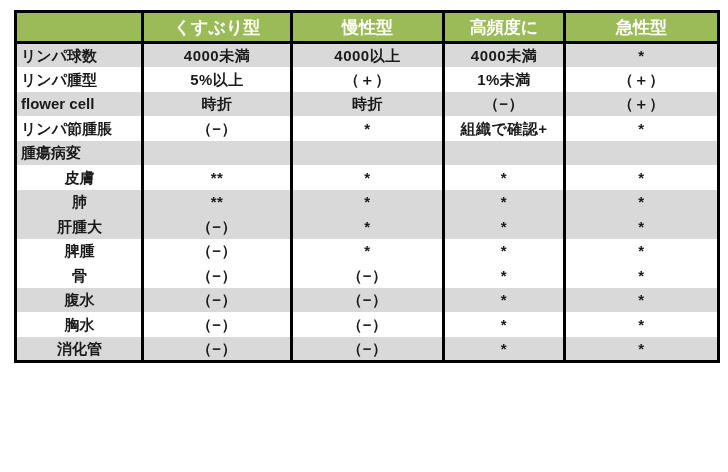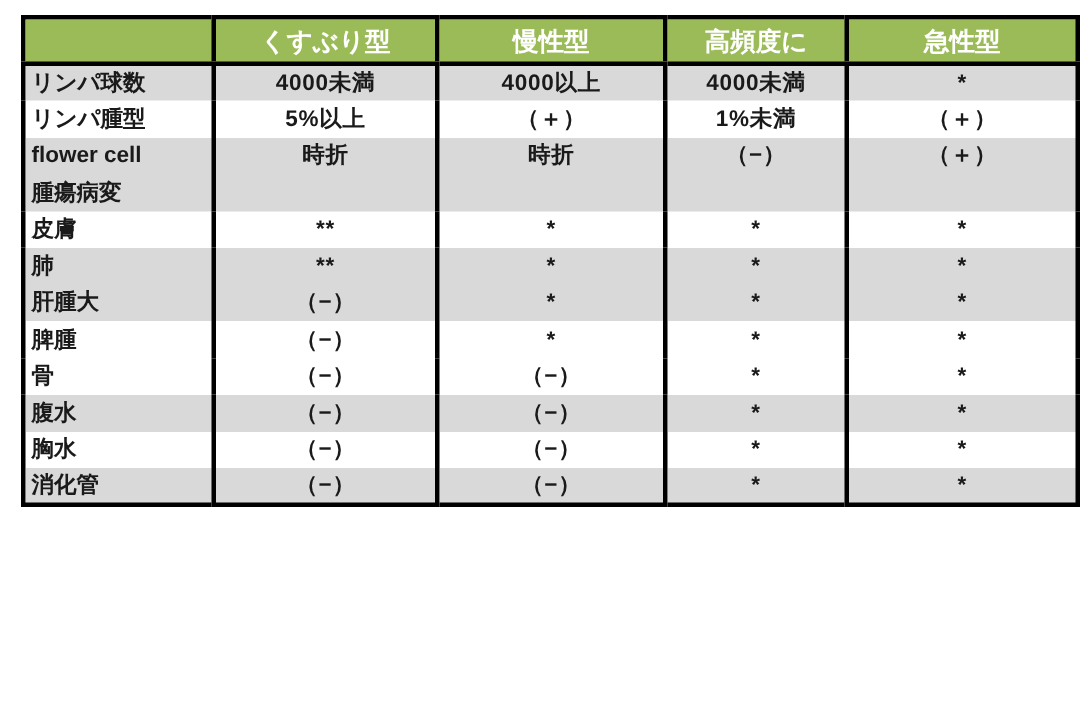--- a/index.html
+++ b/index.html
@@ -44,21 +44,21 @@
   tbody td {
     height: 24.5px;
     font-size: 15px;
     font-weight: 600;
     color: #1a1a1a;
     padding: 0 4px;
     line-height: 1;
   }
   tbody tr.band { background: #D9D9D9; }
   tbody td.label { text-align: left; }
-  tbody td.label.indent { text-align: left; padding-right: 3px; }
+  tbody td.label.indent { text-align: center; padding-right: 3px; }
   tbody td.val { text-align: center; letter-spacing: 0.5px; }
 </style>
 </head>
 <body>
 
 <div class="page">
   <table class="grid">
     <colgroup>
       <col style="width:127px">
       <col style="width:149px">
@@ -89,20 +89,27 @@
           <td class="val">（＋）</td>
           <td class="val">1%未満</td>
           <td class="val">（＋）</td>
         </tr>
         <tr class="band">
           <td class="label">flower cell</td>
           <td class="val">時折</td>
           <td class="val">時折</td>
           <td class="val">（−）</td>
           <td class="val">（＋）</td>
+        </tr>
+        <tr>
+          <td class="label">リンパ節腫脹</td>
+          <td class="val">（−）</td>
+          <td class="val">*</td>
+          <td class="val">組織で確認+</td>
+          <td class="val">*</td>
         </tr>
         <tr class="band">
           <td class="label">腫瘍病変</td>
           <td class="val"></td>
           <td class="val"></td>
           <td class="val"></td>
           <td class="val"></td>
         </tr>
         <tr>
           <td class="label indent">皮膚</td>

